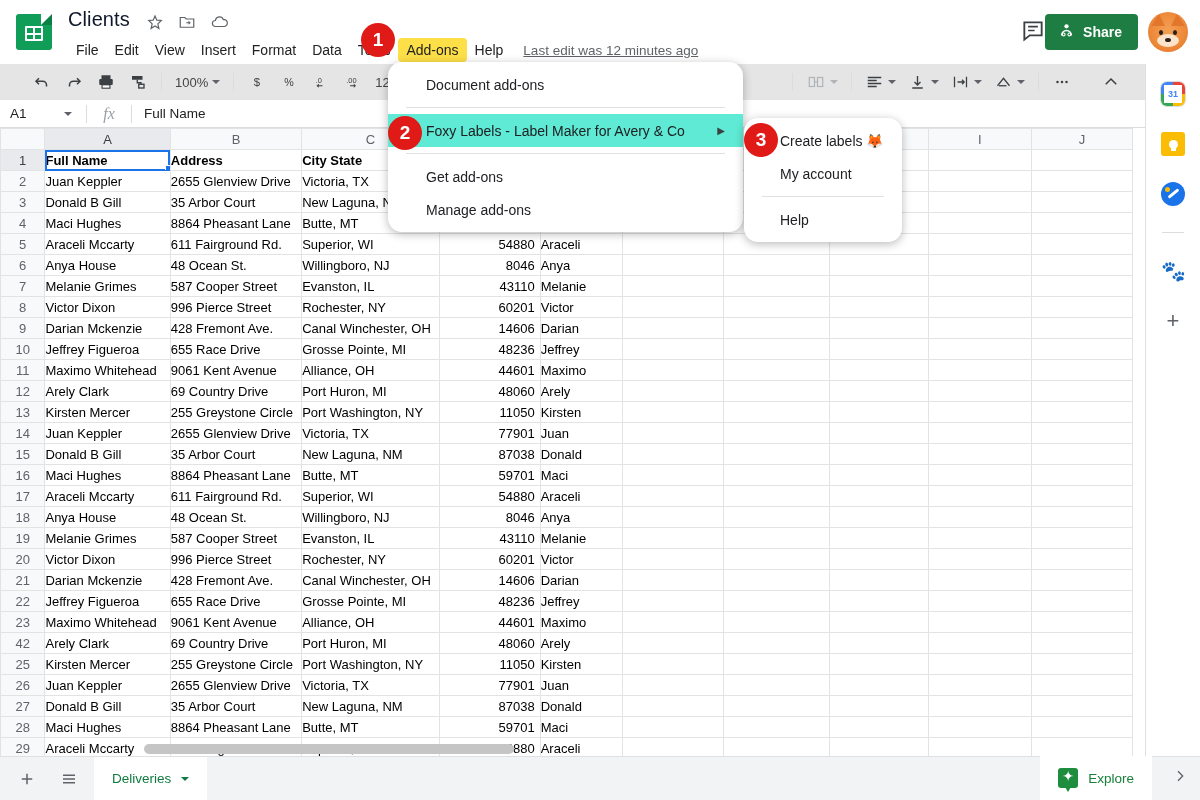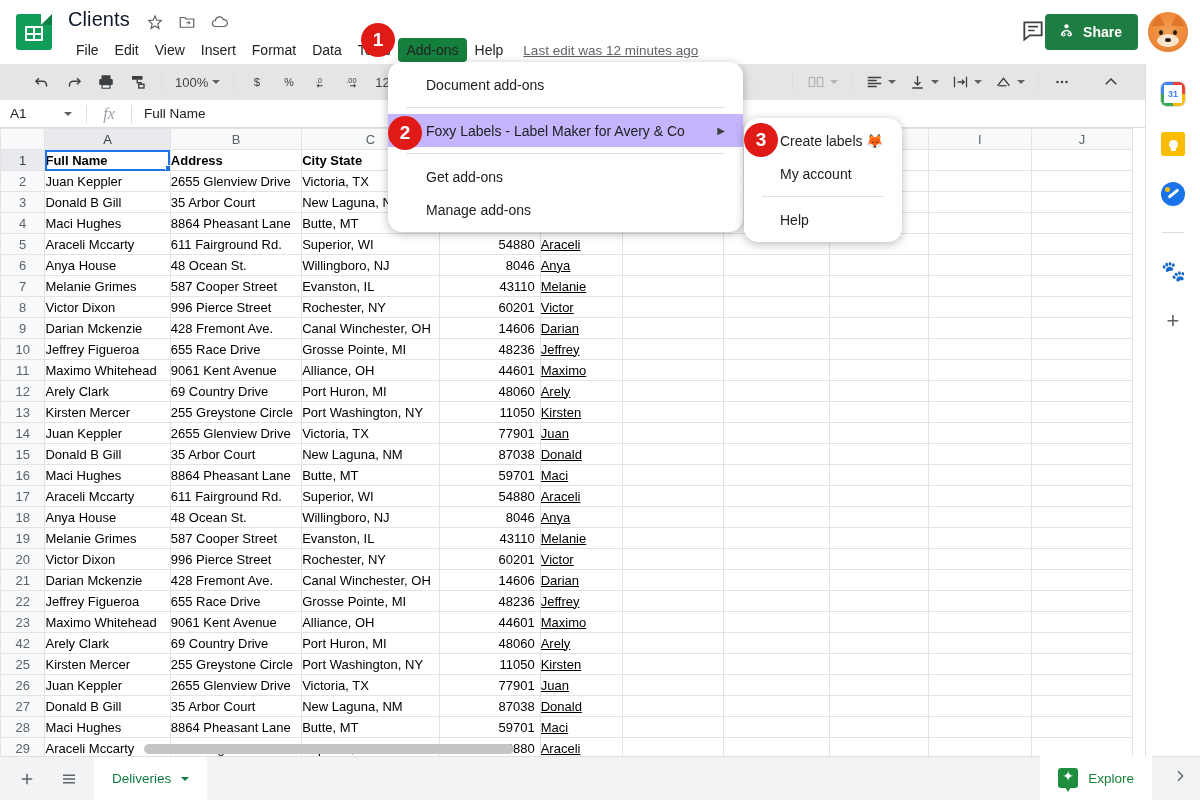--- a/index.html
+++ b/index.html
@@ -31,21 +31,21 @@
     font-size:20px; color:#0f172a; letter-spacing:.1px;
   }
   .title-icons { position:absolute; left:146px; top:13px; display:flex; gap:14px; }
   .title-icons svg { fill:#5f6368; }
 
   .menubar { position:absolute; left:68px; top:38px; display:flex; align-items:center; }
   .menu-item {
     font-size:14px; color:#222; padding:4px 8px; border-radius:4px;
     cursor:default; white-space:nowrap;
   }
-  .menu-item.active { background:#15803d; }
+  .menu-item.active { background:#fde047; }
   .last-edit {
     font-size:13.5px; color:#5f6368; margin-left:12px;
     text-decoration:underline; white-space:nowrap;
   }
 
   .comment-btn { position:absolute; right:152px; top:18px; width:28px; height:28px; }
   .share-btn {
     position:absolute; right:62px; top:14px; height:36px;
     background:#1e7d42; color:#fff; border-radius:4px;
     display:flex; align-items:center; gap:8px; padding:0 16px 0 13px;
@@ -108,21 +108,21 @@
   td.cell.num { text-align:right; padding-right:5px; }
   td.cell.hdrow { font-weight:bold; }
   td.cell.sel {
     outline:2px solid #1a73e8; outline-offset:-2px; position:relative;
   }
   td.cell.sel::after{
     content:""; position:absolute; right:-3px; bottom:-3px; width:6px; height:6px;
     background:#1a73e8; border:1px solid #fff;
   }
   .colA{width:124px;} .colB{width:130px;} .colC{width:136px;}
-  .colD{width:100px;} .colE{width:81px;text-decoration:underline;} .colF{width:100px;}
+  .colD{width:100px;} .colE{width:81px;} .colF{width:100px;}
   .colG{width:105px;} .colH{width:98px;} .colI{width:102px;} .colJ{width:100px;}
 
   
   .vscroll{position:absolute;right:4px;top:148px;width:10px;height:600px;}
   .vscroll .thumb{position:absolute;top:2px;left:0;width:10px;height:62px;background:#c5c5c5;border-radius:5px;}
   .hscroll{position:absolute;left:44px;bottom:46px;height:10px;width:1090px;}
   .hscroll .thumb{position:absolute;left:100px;top:0;height:10px;width:370px;background:#c5c5c5;border-radius:5px;}
   .scroll-arrows{position:absolute;right:14px;bottom:42px;display:flex;gap:0;}
   .scroll-arrows div{width:19px;height:17px;border:1px solid #e0e0e0;display:flex;align-items:center;justify-content:center;font-size:8px;color:#8a8a8a;background:#fff;}
 
@@ -171,21 +171,21 @@
   
   .menu-pop{
     position:absolute; background:#fff;
     box-shadow:0 2px 10px rgba(0,0,0,.28); border-radius:14px;
     padding:6px 0; font-size:14px; color:#202124; z-index:40;
   }
   #addons-menu{ left:388px; top:62px; width:355px; }
   #submenu{ left:744px; top:118px; width:158px; }
   .mi{ height:33px; display:flex; align-items:center; padding:0 18px 0 38px; white-space:nowrap; }
   #submenu .mi{ padding-left:36px; }
-  .mi.hl{ background:#c4b5fd; }
+  .mi.hl{ background:#5eead4; }
   .mi .arrow{ margin-left:auto; font-size:10px; color:#3c4043; }
   .mi-sep{ height:1px; background:#e0e0e0; margin:6px 18px; }
 
   
   .badge{
     position:absolute; width:34px; height:34px; border-radius:50%;
     background:#e01b17; color:#fff; font-size:19px; font-weight:bold;
     display:flex; align-items:center; justify-content:center;
     z-index:60; font-family:"Liberation Sans",sans-serif;
   }

